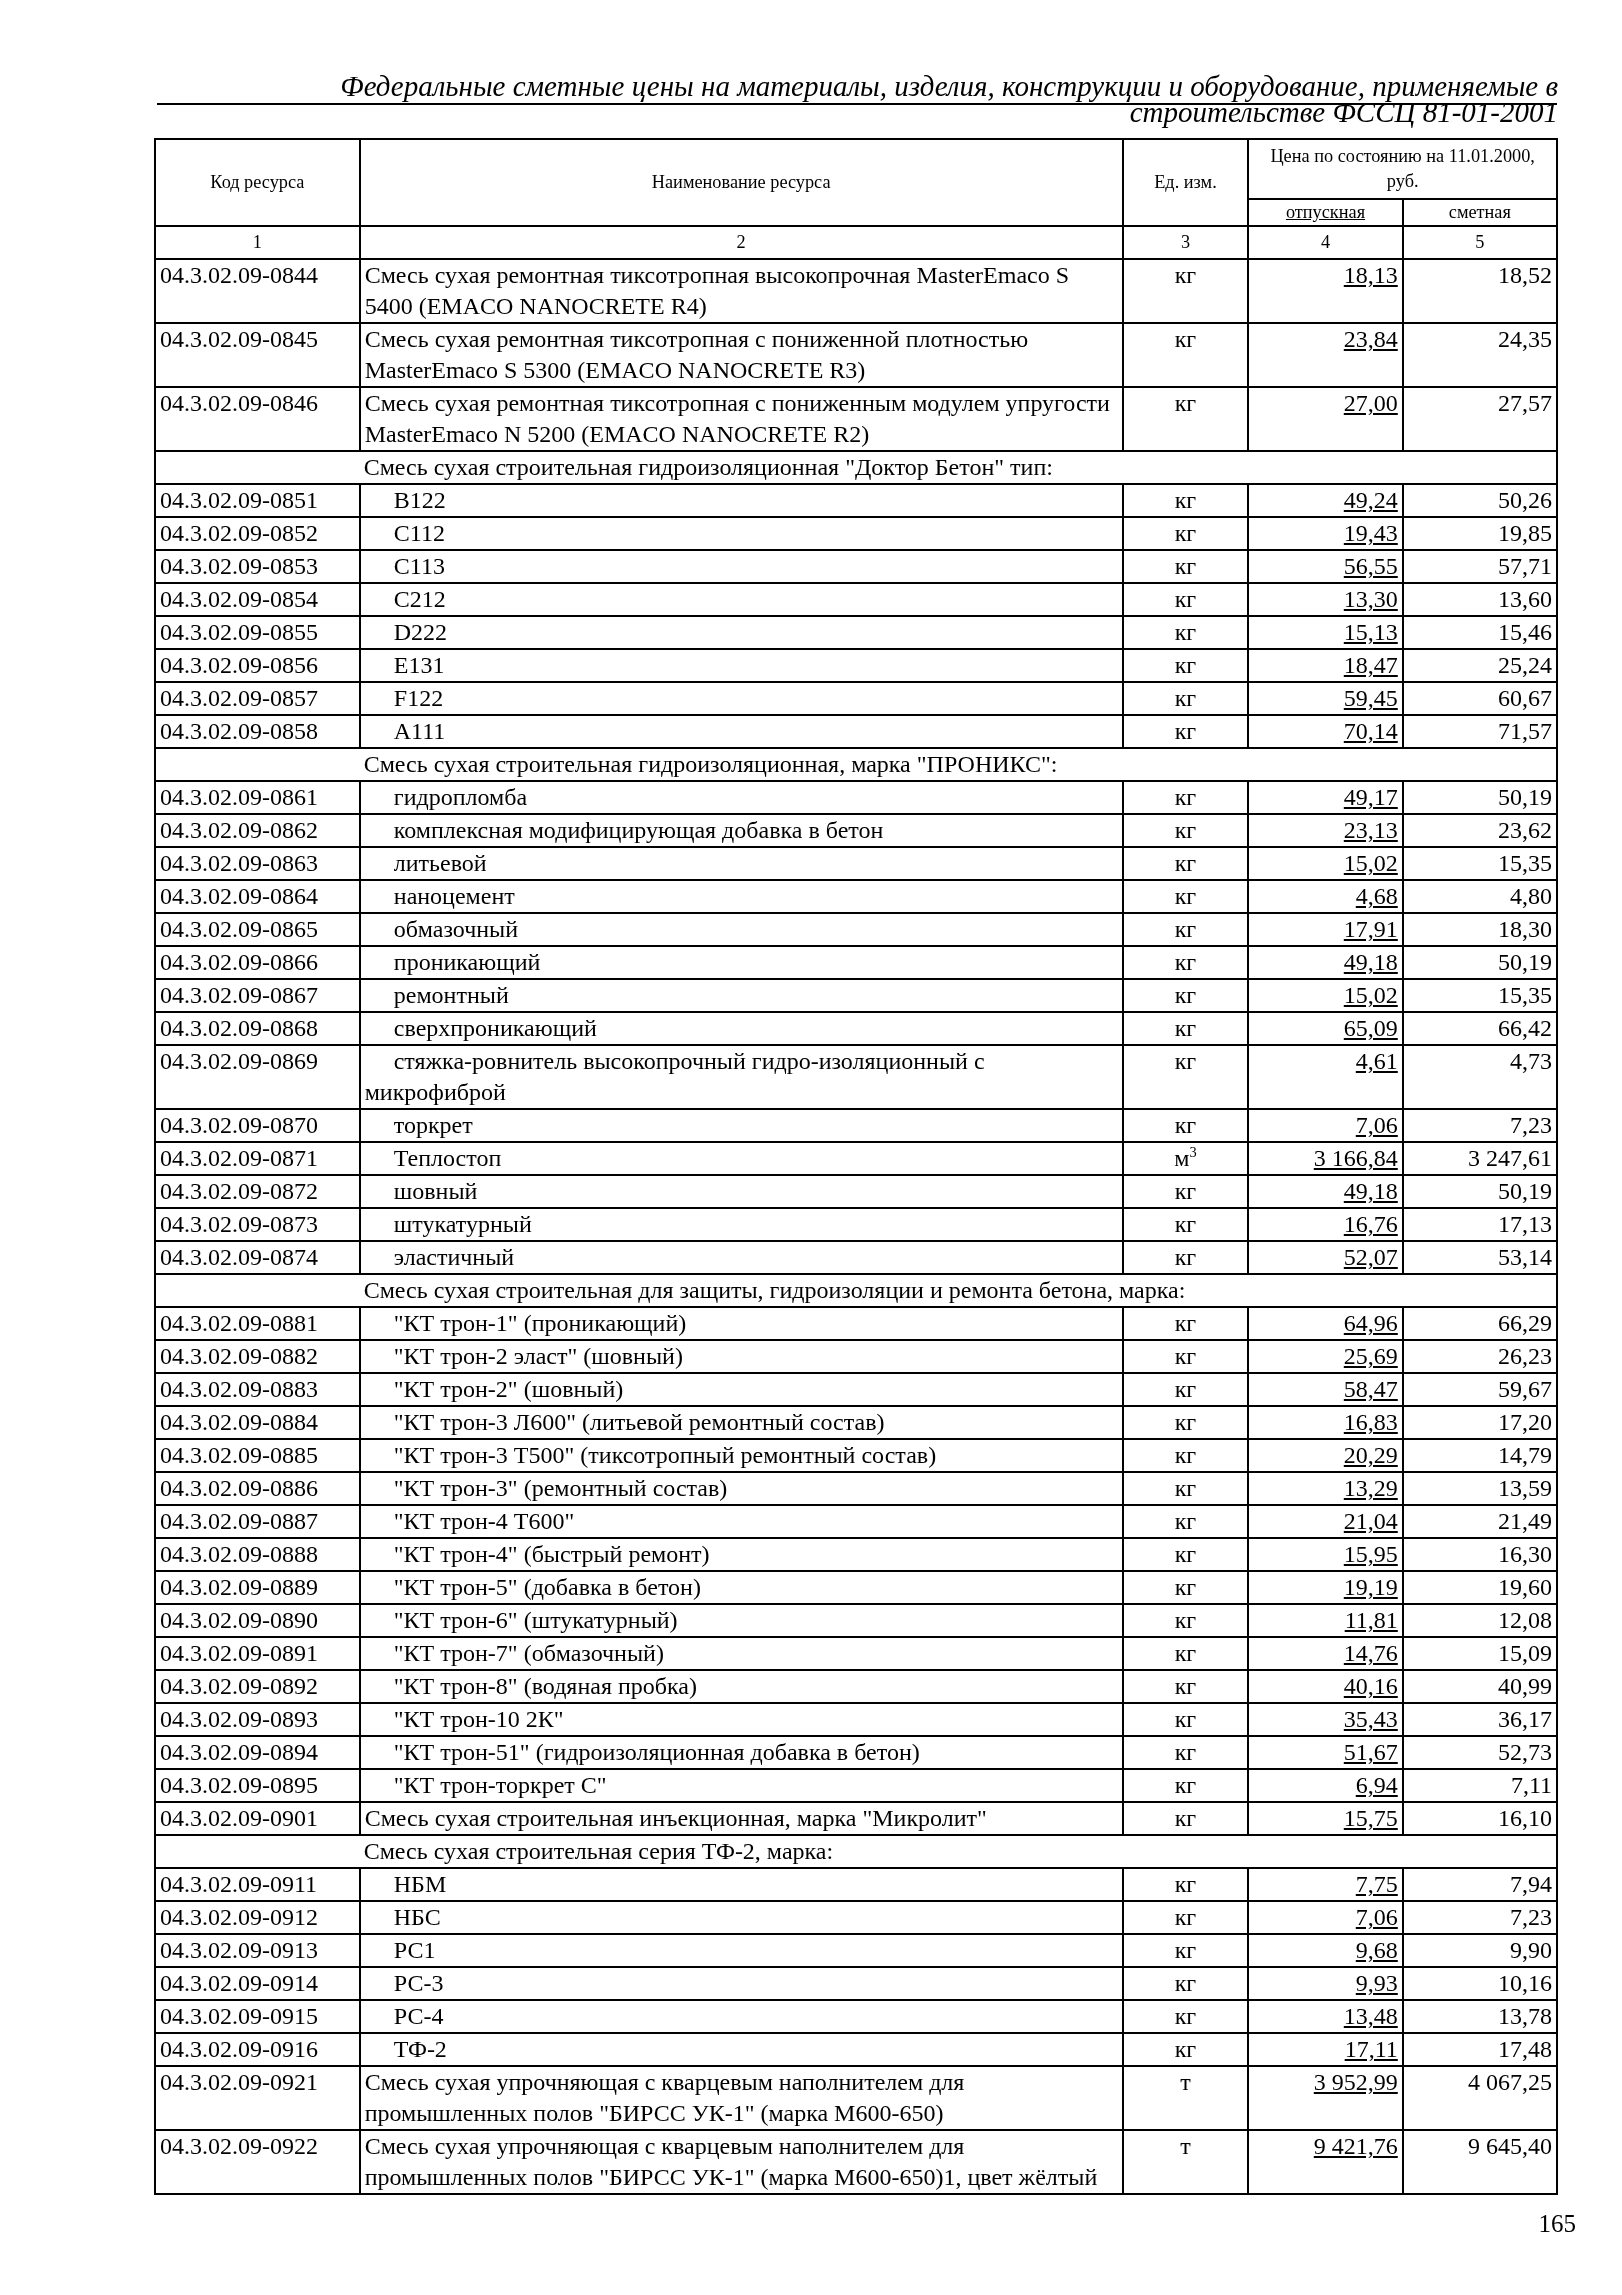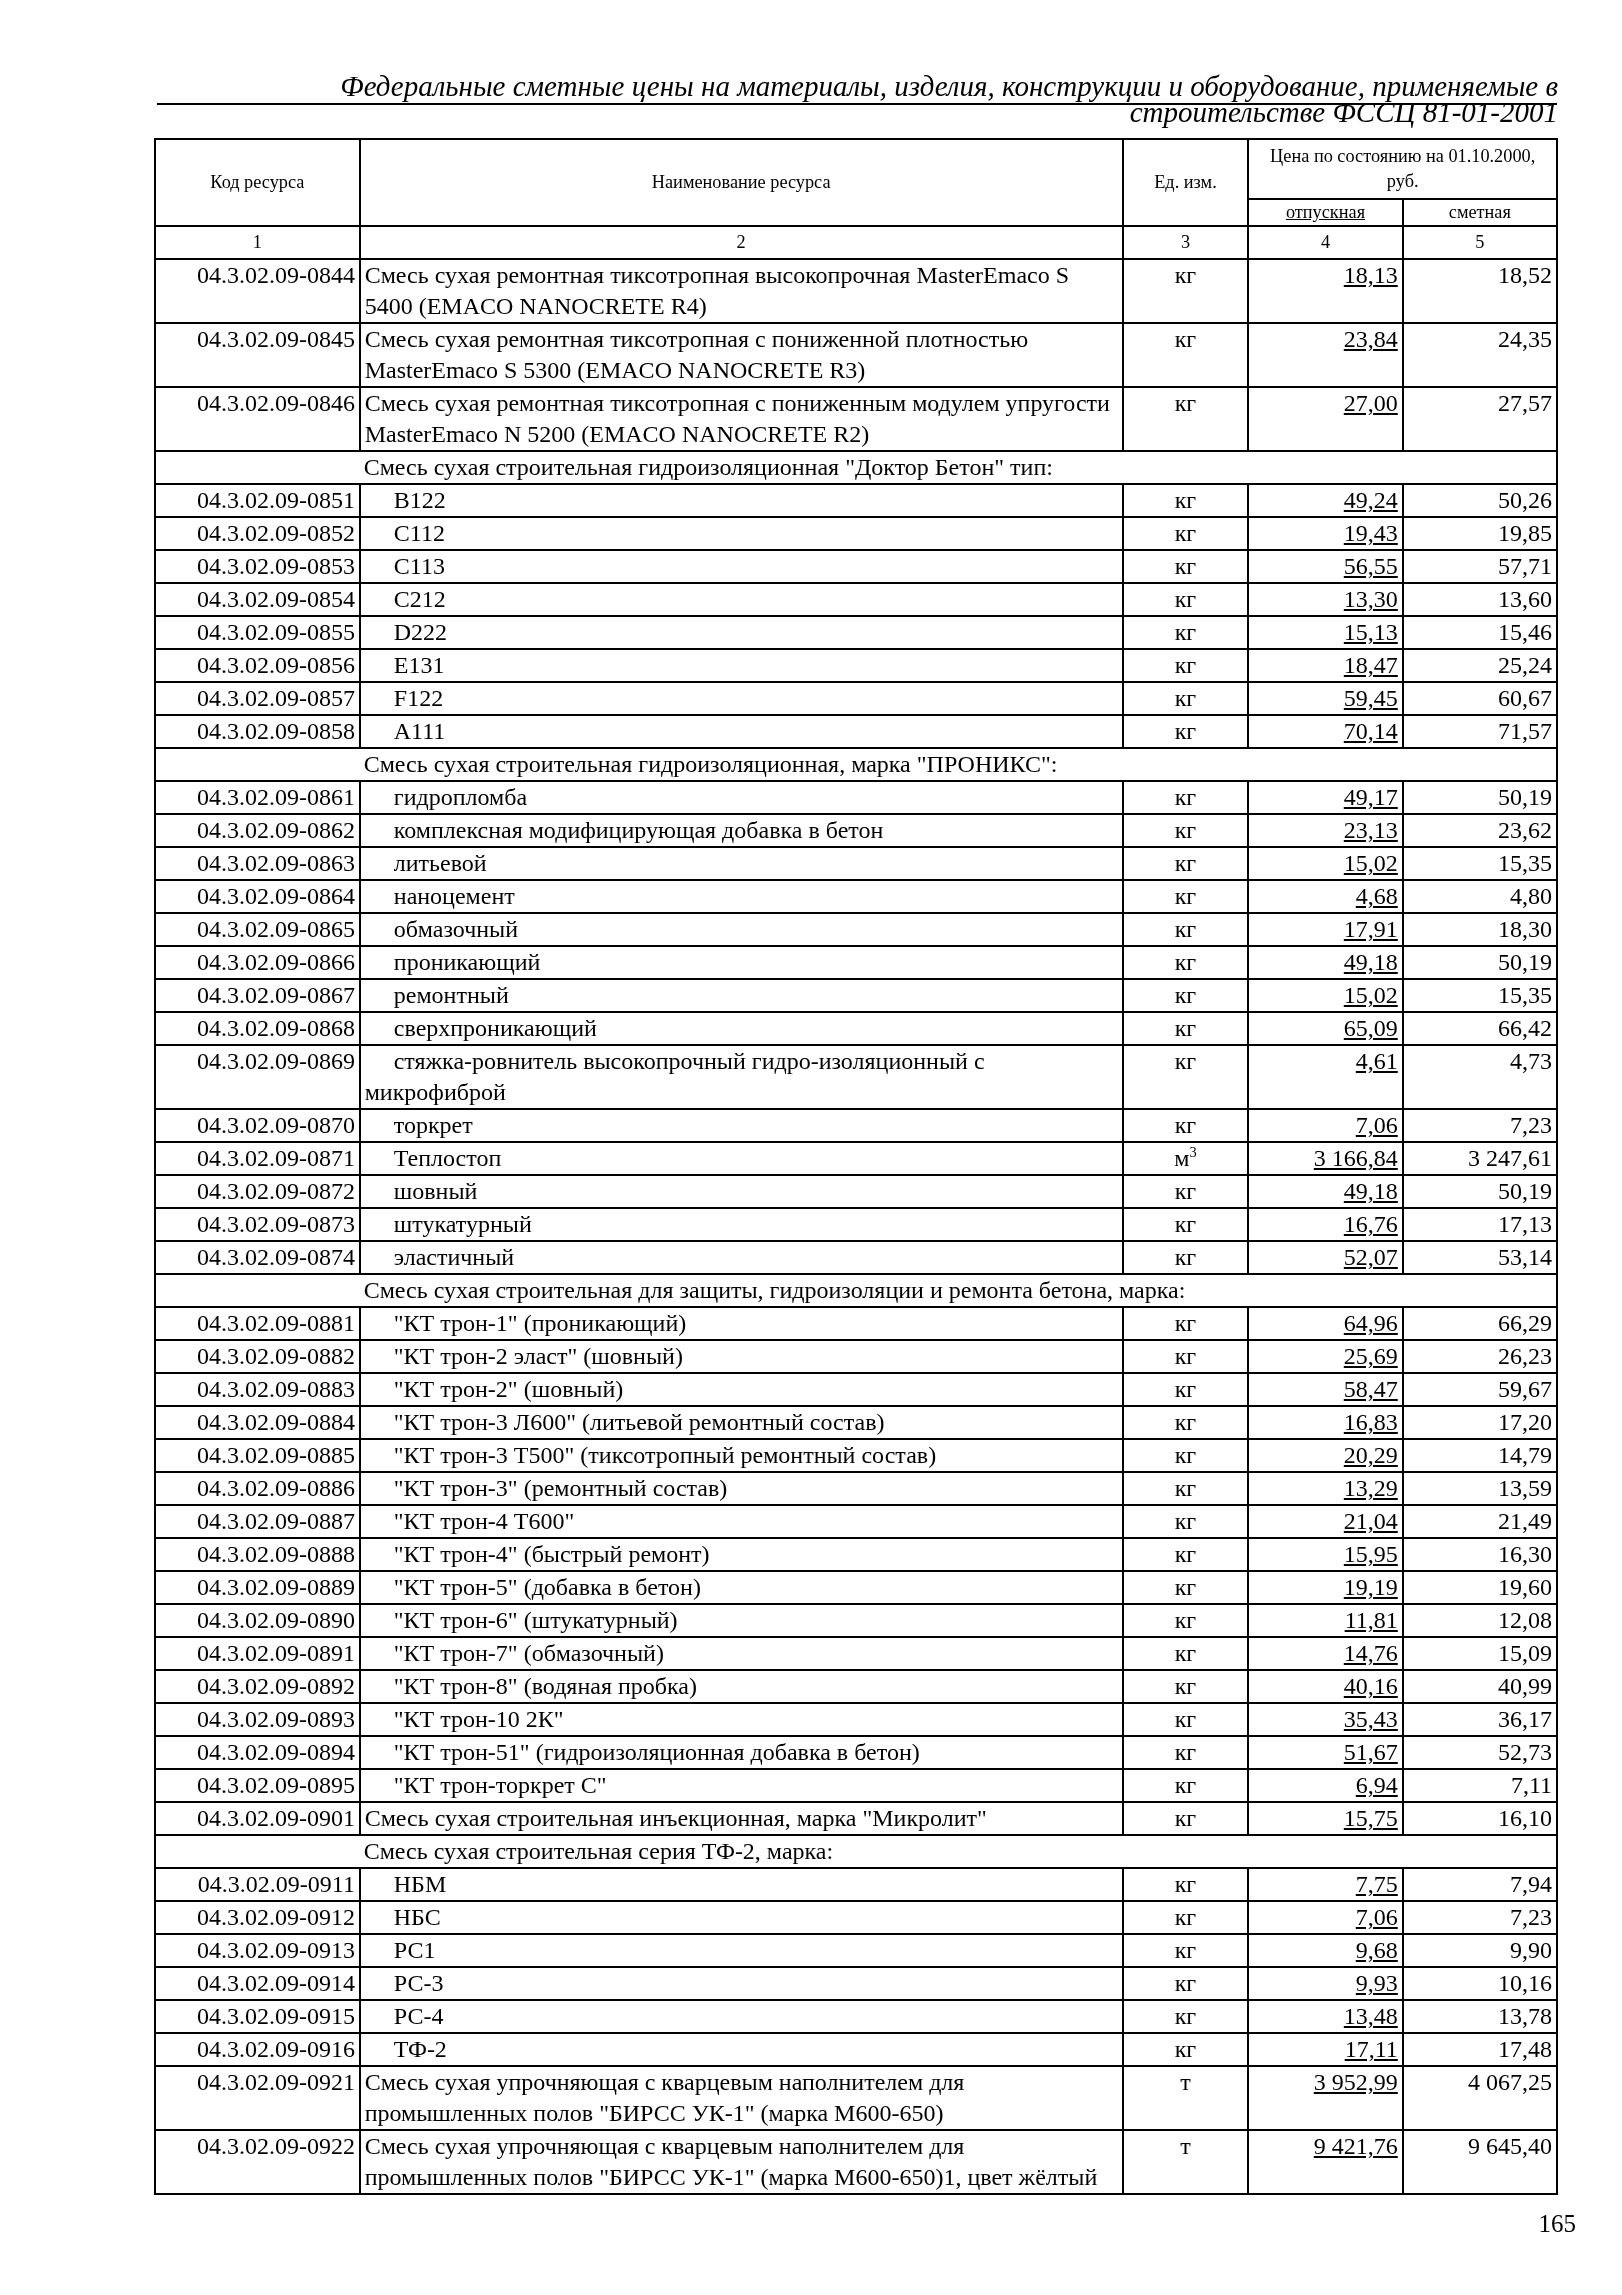--- a/index.html
+++ b/index.html
@@ -2,21 +2,21 @@
 <html style="font-size:10.5px"><head>
 <meta charset="utf-8">
 <style>
   html, body { margin: 0; padding: 0; background: #ffffff; }
   body { width: 1623px; height: 2295px; position: relative; font-family: "Liberation Serif", "DejaVu Serif", serif; color: #000; }
   .header { position: absolute; left: 200px; top: 73px; width: 1358px; text-align: right; font-style: italic; font-size: 29px; line-height: 26px; }
   .header-rule { position: absolute; left: 157px; top: 103px; width: 1400px; height: 0; border-top: 2px solid #000; }
   table.price { position: absolute; left: 154px; top: 138px; width: 1404px; border-collapse: collapse; table-layout: fixed; font-size: 24px; }
   table.price td, table.price th { border: 2px solid #000; padding: 0 3.9px; vertical-align: top; font-weight: normal; line-height: 31px; }
   table.price th { font-size: 18.3px; line-height: 25px; vertical-align: middle; text-align: center; }
-  .c-code { width: 195px; text-align: right; white-space: nowrap; }
+  .c-code { width: 195px; text-align: left; white-space: nowrap; }
   .c-name { width: 753px; text-align: left; }
   .c-unit { width: 116px; text-align: center; }
   .c-p1 { width: 149px; text-align: right; text-decoration: underline; }
   .c-p2 { width: 149px; text-align: right; }
   .numrow td { text-align: center; font-size: 18.3px; line-height: 23.6px; }
   .sub { padding-left: 33px !important; }
   .sub-wrap { text-indent: 29px; }
   .group td { padding-left: 3.9px; }
   sup { font-size: 14.4px; line-height: 0; vertical-align: super; }
   .page-num { position: absolute; right: 47px; top: 2210px; font-size: 25px; }
@@ -26,21 +26,21 @@
 
 <div class="header">Федеральные сметные цены на материалы, изделия, конструкции и оборудование, применяемые в строительстве ФССЦ 81-01-2001</div>
 <div class="header-rule"></div>
 
 <table class="price">
   <thead>
     <tr>
       <th class="c-code" rowspan="2">Код ресурса</th>
       <th class="c-name" rowspan="2">Наименование ресурса</th>
       <th class="c-unit" rowspan="2">Ед. изм.</th>
-      <th colspan="2" style="height:58px;">Цена по состоянию на 01.10.2000, руб.</th>
+      <th colspan="2" style="height:58px;">Цена по состоянию на 11.01.2000, руб.</th>
     </tr>
     <tr>
       <th class="c-p1">отпускная</th>
       <th class="c-p2">сметная</th>
     </tr>
     <tr class="numrow">
       <td>1</td>
       <td>2</td>
       <td>3</td>
       <td>4</td>

